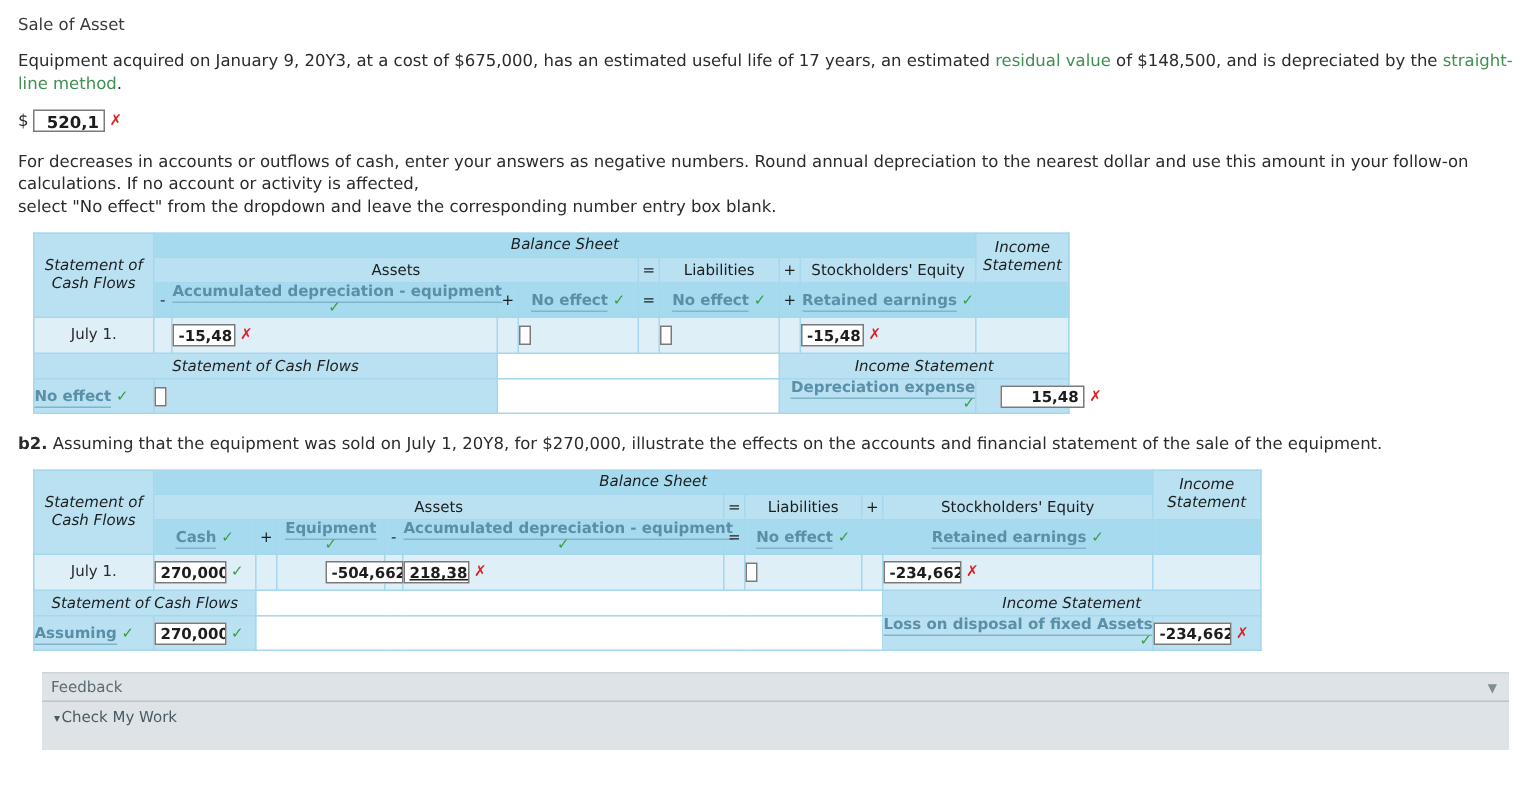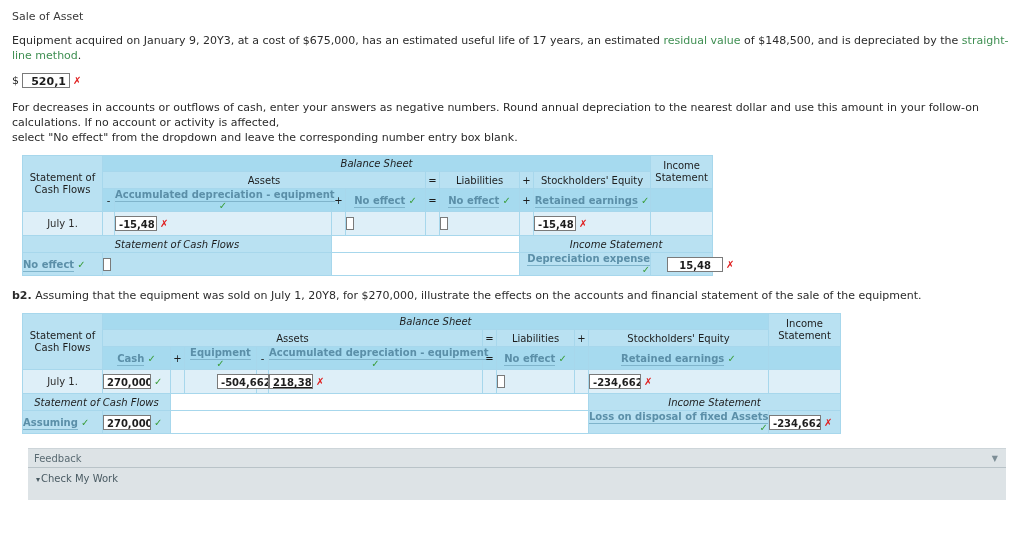--- a/index.html
+++ b/index.html
@@ -74,20 +74,21 @@
   .hdr-op{
     background:#b9e1f2;
     text-align:center;
     font-weight:bold;
     font-size:10px;
     color:#1d1d1d;
   }
   .scf-head{
     background:#b9e1f2;
     text-align:center;
+    font-style:italic;
     font-weight:bold;
     font-size:10px;
     color:#1d1d1d;
     line-height:12px;
   }
   .acct{
     background:#a6daef;
     text-align:center;
     height:16px;
   }
@@ -112,21 +113,21 @@
   .inbox{
     display:inline-flex;align-items:center;gap:3px;
   }
   .ibx{
     border:1px solid #7a7a7a;
     background:#ffffff;
     height:15px;line-height:15px;
     font-weight:bold;font-size:10px;
     padding:0 3px;box-sizing:border-box;
     overflow:hidden;white-space:nowrap;
-    text-align:center;color:#1d1d1d;
+    text-align:right;color:#1d1d1d;
   }
   .ibx.empty{width:44px;}
   .blankcell{background:#ffffff !important;}
   .scf-label-row td{height:16px;margin-top:28px;}
   .scf-title{
     background:#b9e1f2;text-align:center;
     font-style:italic;font-weight:bold;font-size:10px;color:#1d1d1d;
   }
   .is-title{
     background:#b9e1f2;text-align:center;

